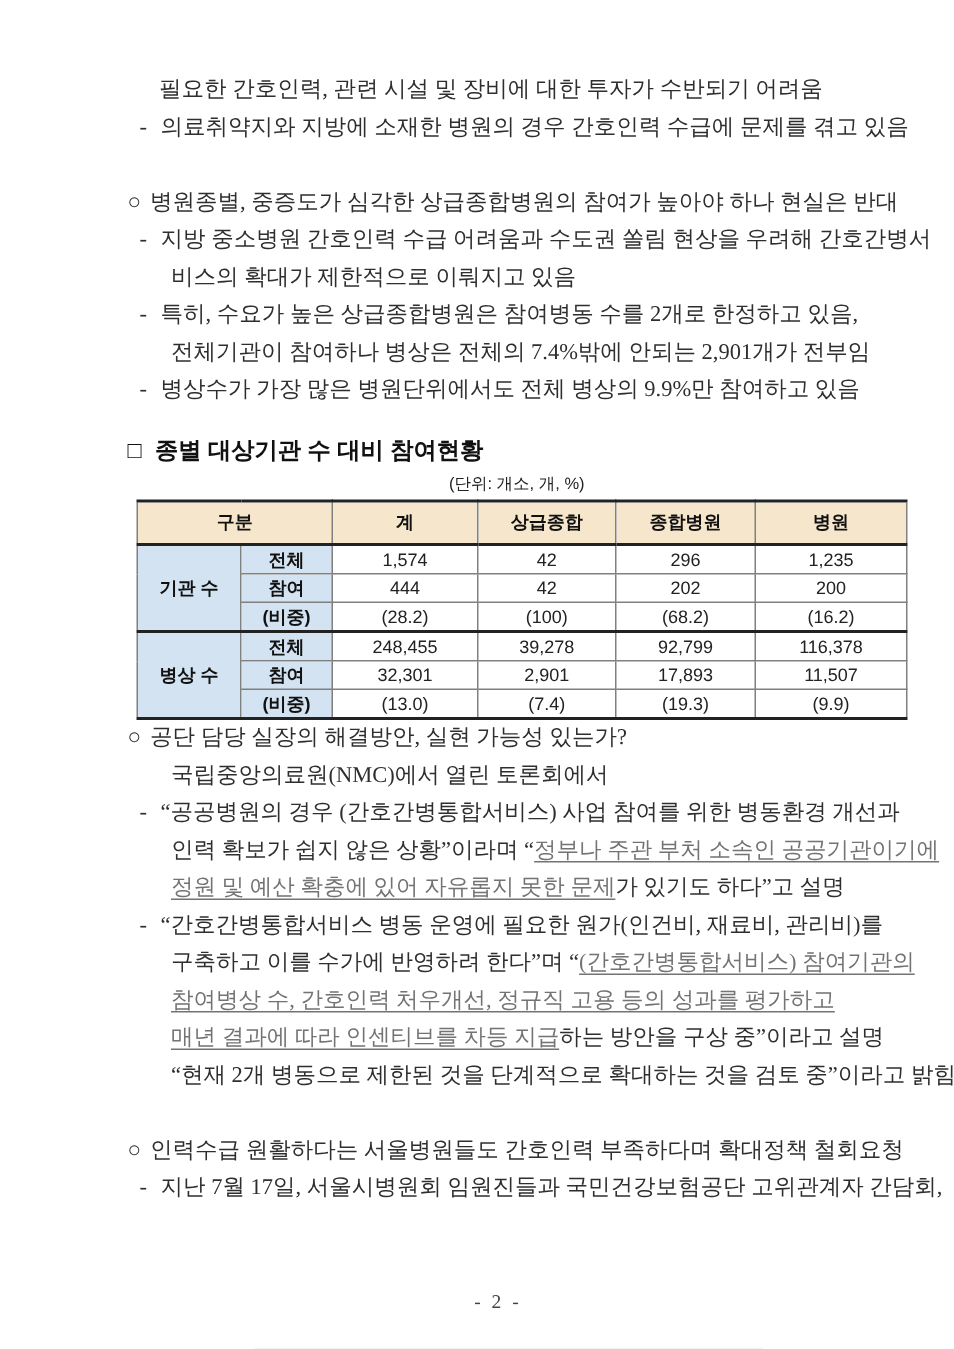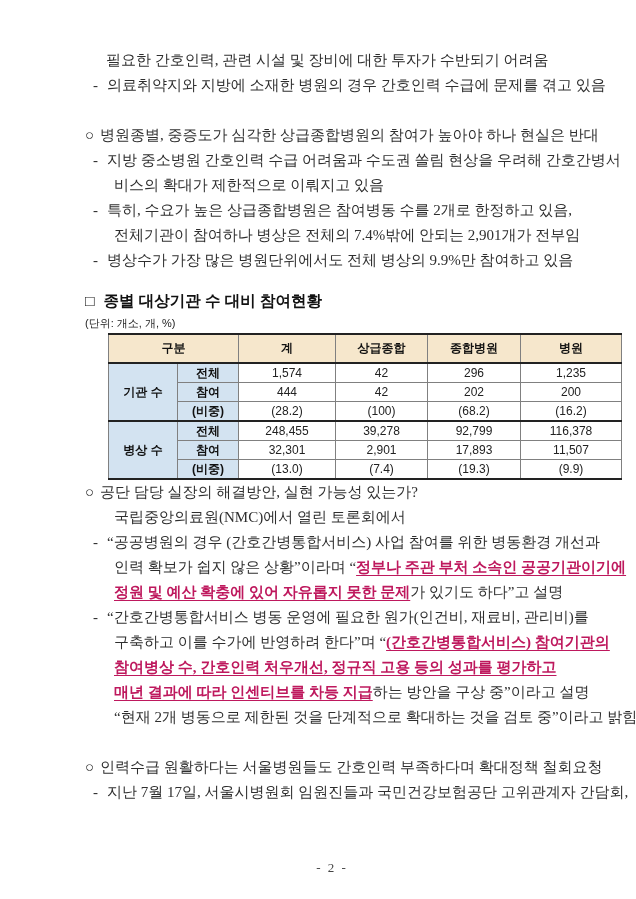--- a/index.html
+++ b/index.html
@@ -12,35 +12,35 @@
   }
   .doc{padding:48px 58px 0 57px;}
   .line{font-size:15px;line-height:25px;height:25px;white-space:nowrap;}
   .line.cont1{padding-left:21px;}
   .line.dash{padding-left:8px;}
   .line.cont{padding-left:29px;}
   .line .marker{display:inline-block;}
   .line.circle .marker{margin-right:6px;}
   .line.dash .marker{margin-right:9px;}
   .gap{height:25px;}
-  .bold{font-weight:bold;color:#be185d;}
+  .bold{font-weight:normal;color:#737373;}
   .underline{text-decoration:underline;text-underline-offset:3px;}
   .section-heading{
     font-family:"Liberation Sans","DejaVu Sans",sans-serif;
     font-weight:bold;font-size:15.5px;line-height:24px;height:24px;
     margin-top:16px;color:#111;white-space:nowrap;
   }
   .section-heading .marker{margin-right:9px;font-weight:normal;}
   .unit-note{
-    text-align:left;font-family:"Liberation Sans","DejaVu Sans",sans-serif;
+    text-align:center;font-family:"Liberation Sans","DejaVu Sans",sans-serif;
     font-size:11px;line-height:14px;margin:3px 2px 3px 0;color:#222;
   }
   table.stat{
     border-collapse:collapse;table-layout:fixed;
-    width:513px;margin-left:23px;
+    width:513px;margin-left:6px;
     font-family:"Liberation Sans","DejaVu Sans",sans-serif;
     border-top:2px solid #222;border-bottom:2px solid #222;
     border-left:1.5px solid #222;border-right:1.5px solid #222;
   }
   table.stat th,table.stat td{
     border:1px solid #808080;font-size:12px;text-align:center;
     padding:0;height:18px;overflow:hidden;
   }
   table.stat thead th{
     height:27px;background:var(--header-bg,#F6E7CC);font-weight:bold;color:#111;

